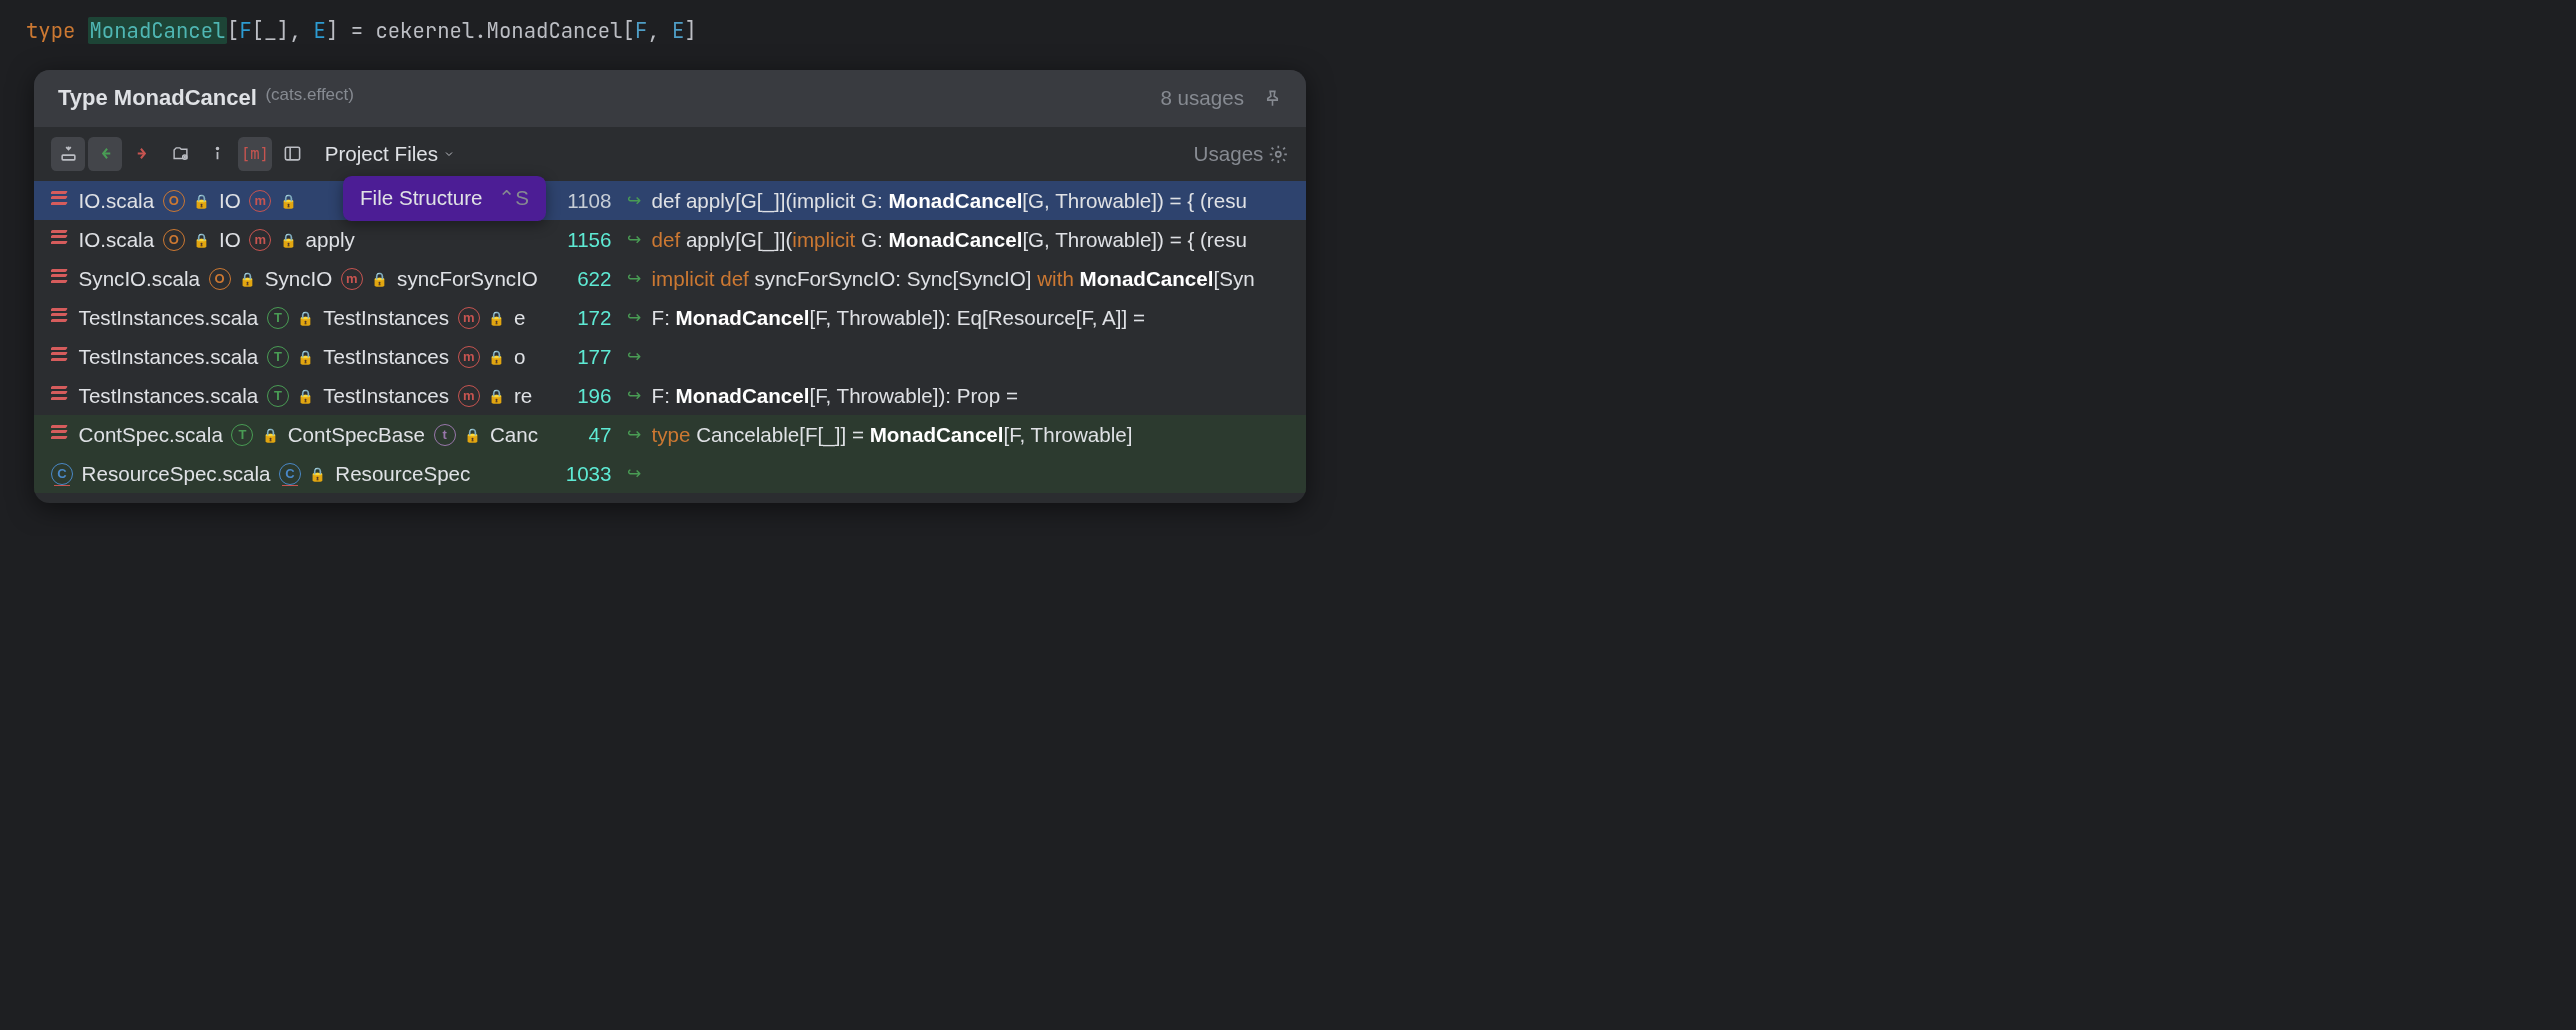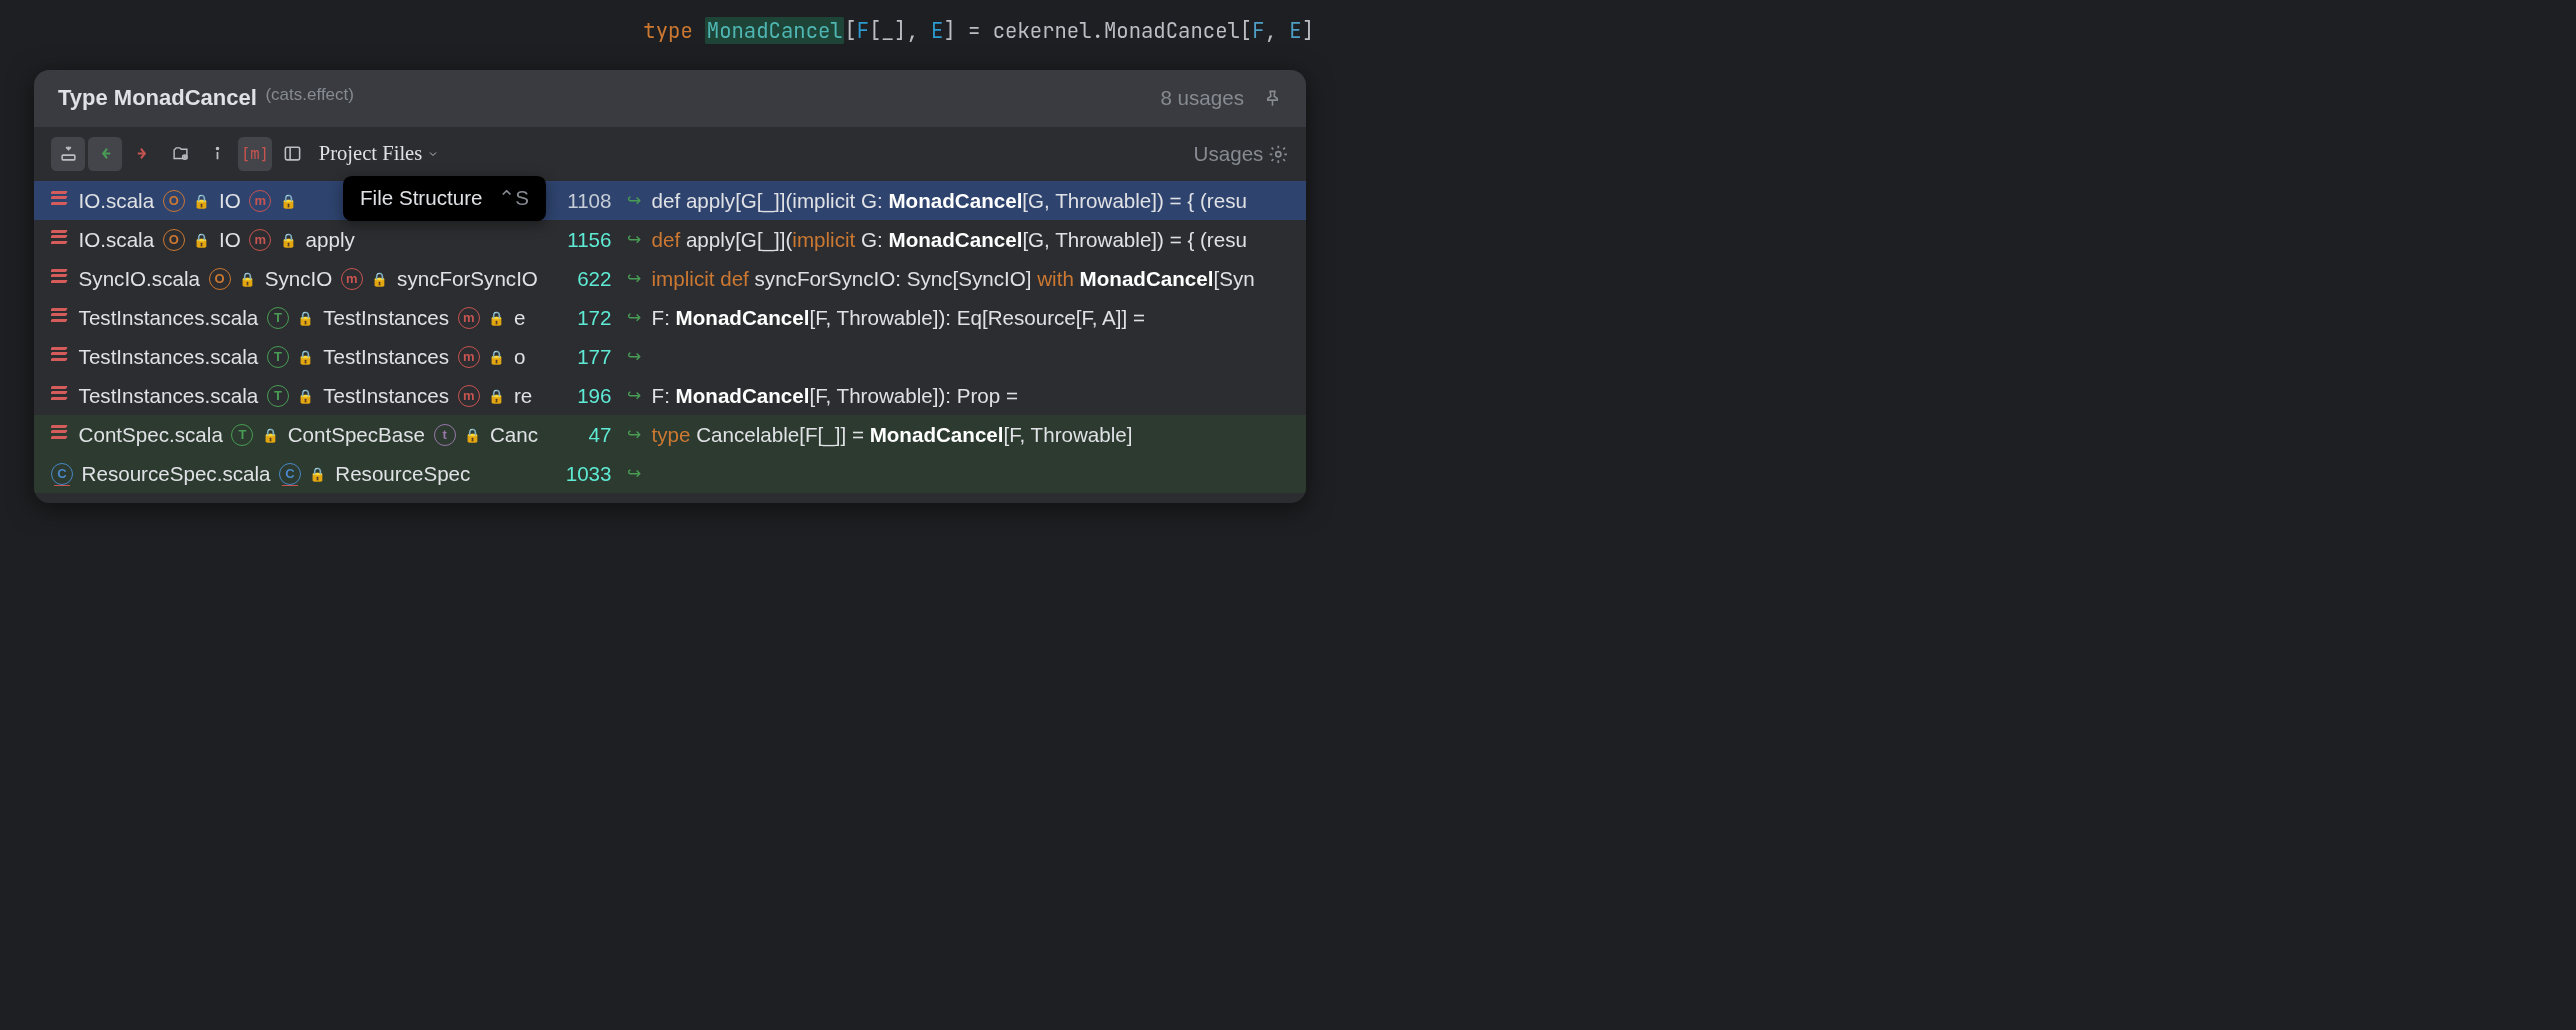--- a/index.html
+++ b/index.html
@@ -9,21 +9,20 @@
     color: #bcbec4;
     font-size: 20.6px;
     overflow: hidden;
     width: 1340px;
     height: 536px;
   }
   .code-editor {
     padding: 17px 26px;
     font-family: "JetBrains Mono", "Menlo", monospace;
     font-size: 20.6px;
-    text-align: right;
   }
   .kw-type { color: #cc7832; }
   .type-name { color: #4fb6b3; background: #1d4436; padding: 0 1.7px; border-radius: 1.7px;}
   .type-param { color: #2d9bd1; }
   .code-text { color: #bcbec4; }
   .type-ref { color: #bcbec4; }
   .type-ref-param { color: #4f9ec7; }
   
   .popup {
     margin: 8.6px 34px 17px 34px;
@@ -56,23 +55,22 @@
   .toolbar-right { display: flex; align-items: center; gap: 5px; color: #868a91; }
   .tb-btn {
     width: 34px; height: 34px;
     display: flex; align-items: center; justify-content: center;
     border-radius: 5.2px;
     cursor: pointer;
   }
   .tb-btn.active { background: #43454a; }
   .scope-selector {
     display: flex; align-items: center; gap: 5.2px;
-    margin-left: 6px; font-size: 20.6px; color: #dfe1e5;
+    margin-left: 12px; font-size: 20.6px; color: #dfe1e5;
     cursor: pointer;
-    font-family: Liberation Serif, serif;
   }
   
   .results { }
   .row {
     display: flex;
     align-items: center;
     padding: 4.3px 17px;
     height: 39px;
     position: relative;
     cursor: pointer;
@@ -149,21 +147,21 @@
     white-space: nowrap;
     color: #dfe1e5;
   }
   .code-col .kw { color: #cc7832; }
   .code-col .hl { font-weight: 700; color: #fff; }
   
   .tooltip {
     position: absolute;
     left: 309px;
     top: -5.2px;
-    background: #000000;
+    background: #4c1d95;
     border-radius: 8.6px;
     padding: 10.3px 17px;
     display: flex;
     align-items: center;
     gap: 15.5px;
     box-shadow: 0 3.4px 13.7px rgba(0,0,0,0.4);
     z-index: 10;
   }
   .tooltip-text { color: #dfe1e5; font-size: 20.6px; }
   .tooltip-shortcut { color: #868a91; font-size: 20.6px; }

